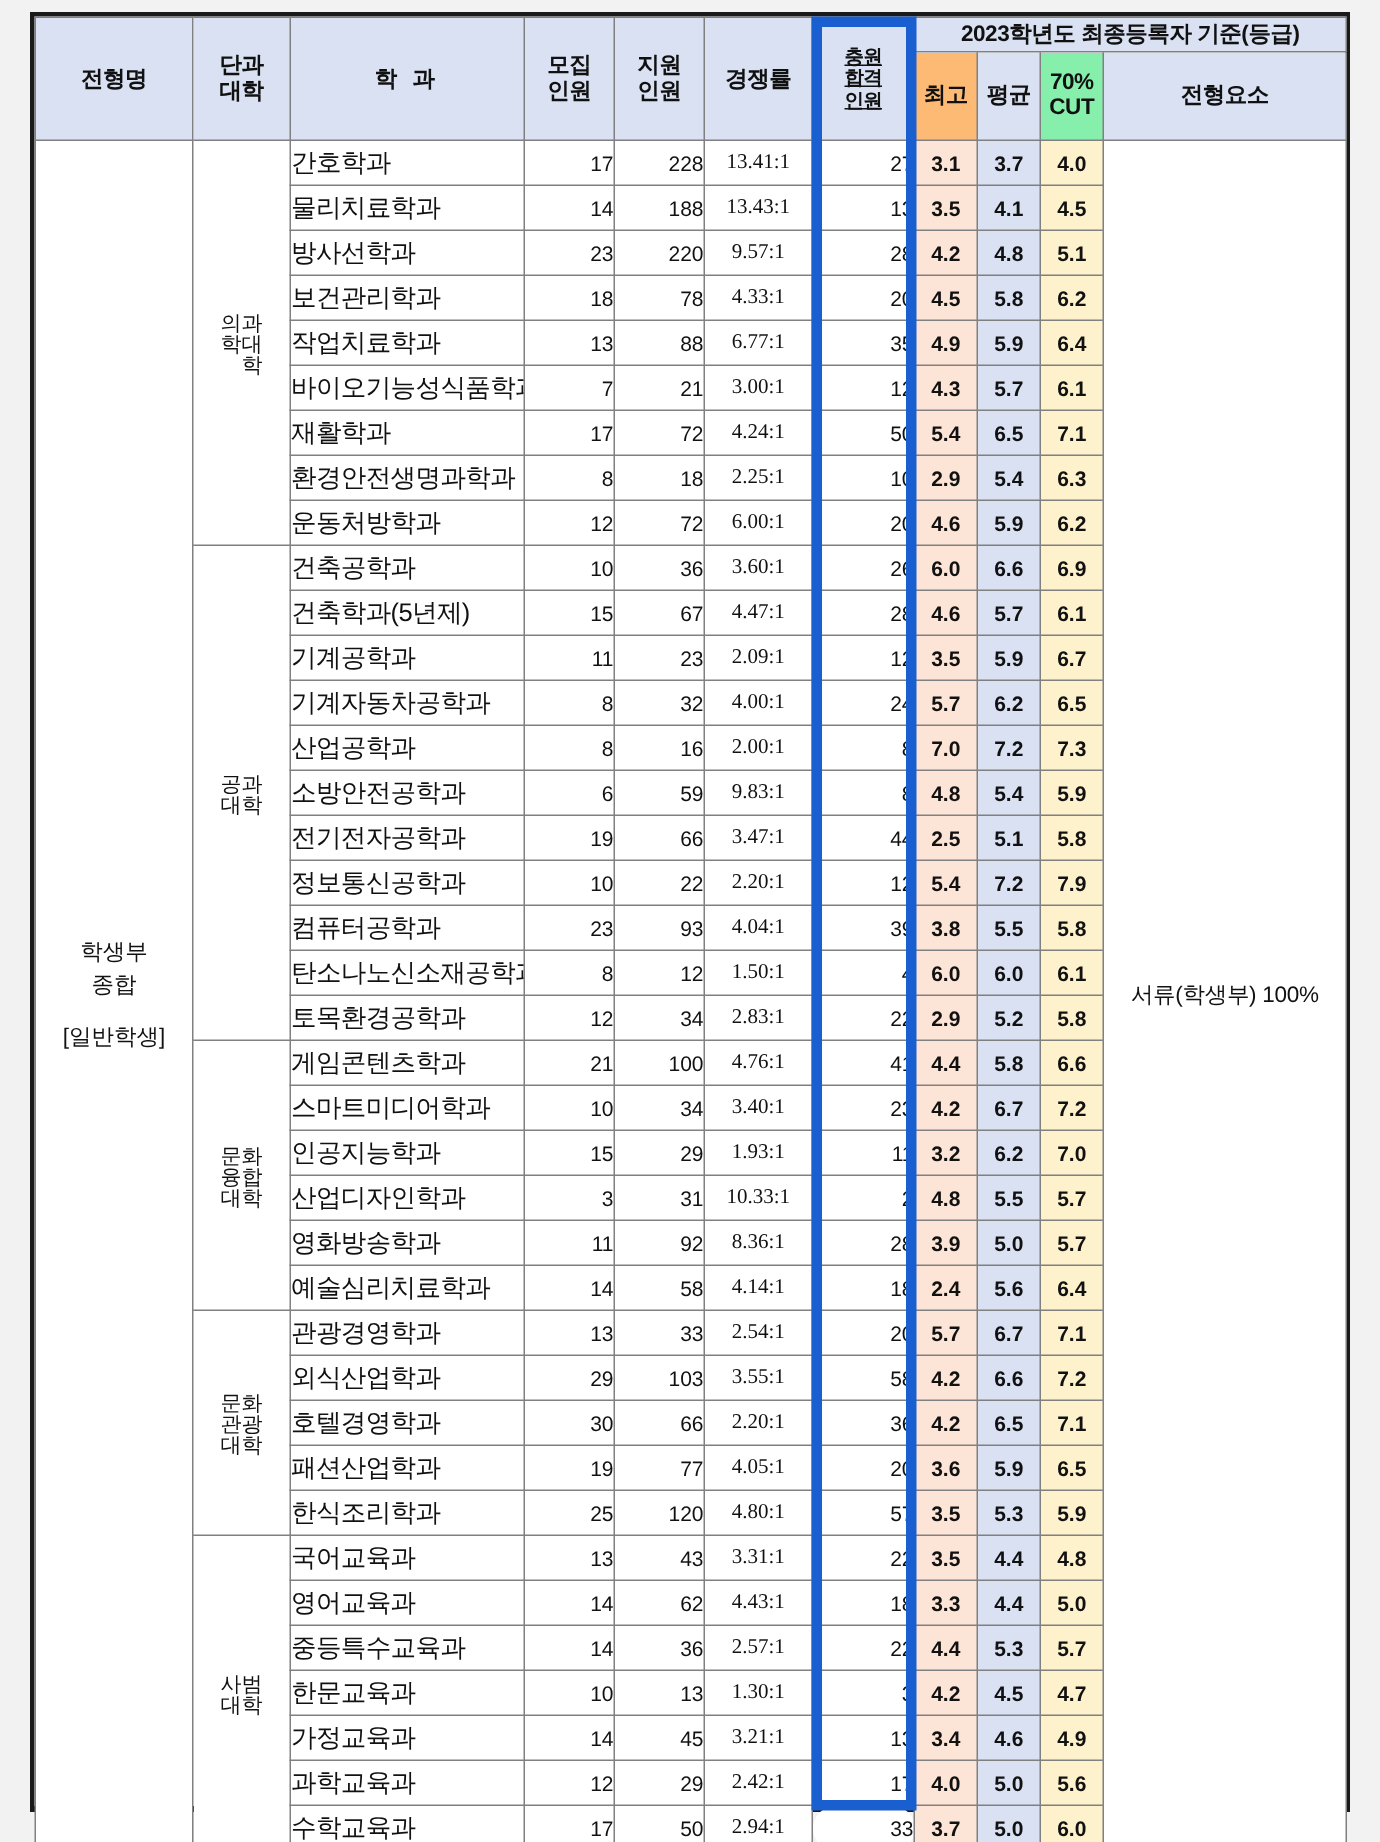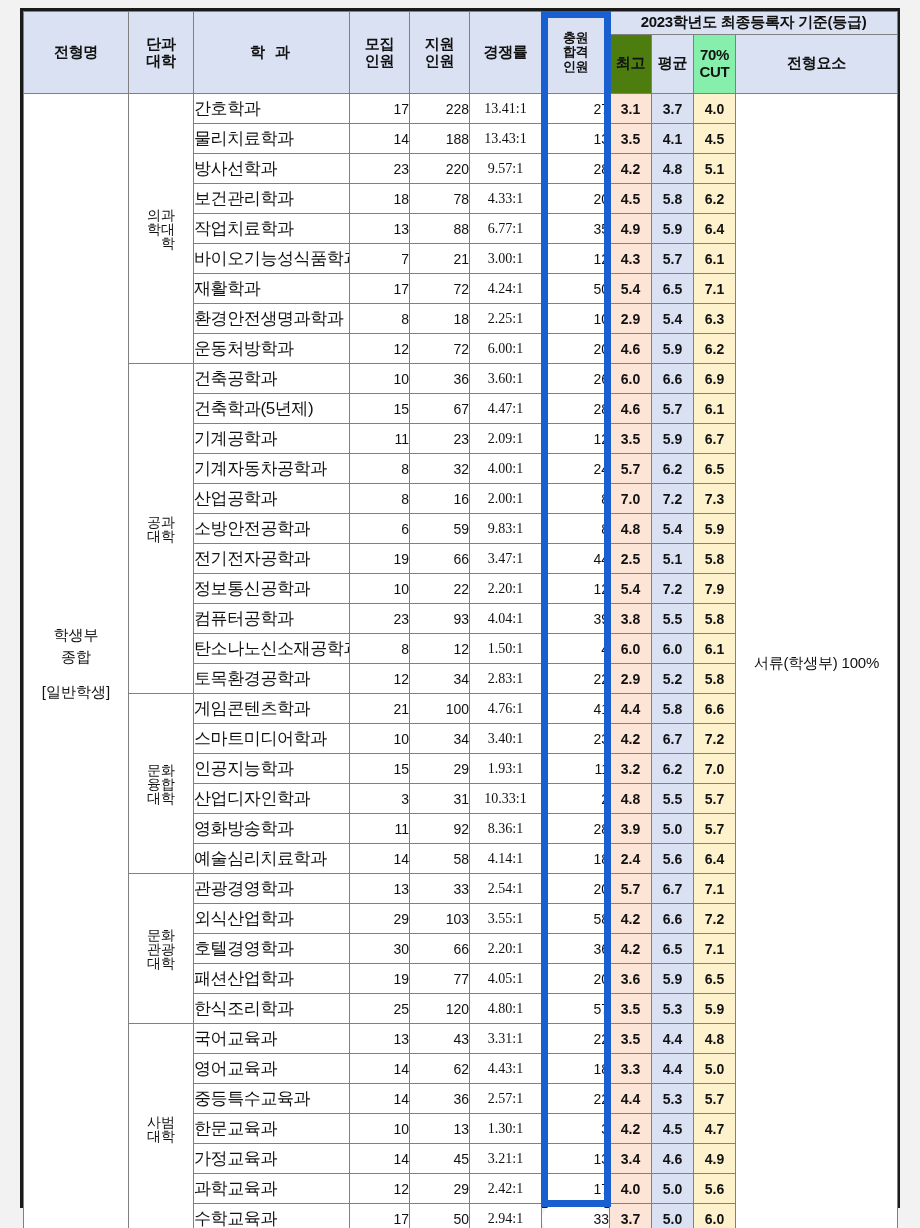--- a/index.html
+++ b/index.html
@@ -78,24 +78,25 @@
     font-size: 15px;
   }
   th.hdr-two-line span { display: block; line-height: 1.08; }
 
   th.hdr-haggwa { letter-spacing: 3px; }
 
   th.hdr-chungwon {
     background: #d9e1f2;
     font-size: 13px;
     letter-spacing: -0.5px;
+    text-decoration: underline;
   }
   th.hdr-chungwon span { display: block; line-height: 1.12; }
 
-  th.hdr-choego { background: #4d7c0f; }
+  th.hdr-choego { background: #fdba74; }
   th.hdr-pyeonggyun { background: #d9e1f2; }
   th.hdr-cut { background: #86efac; }
   th.hdr-cut span { display: block; line-height: 1.1; }
 
   
   tbody td {
     height: 30px;
     background: #ffffff;
     vertical-align: middle;
   }

